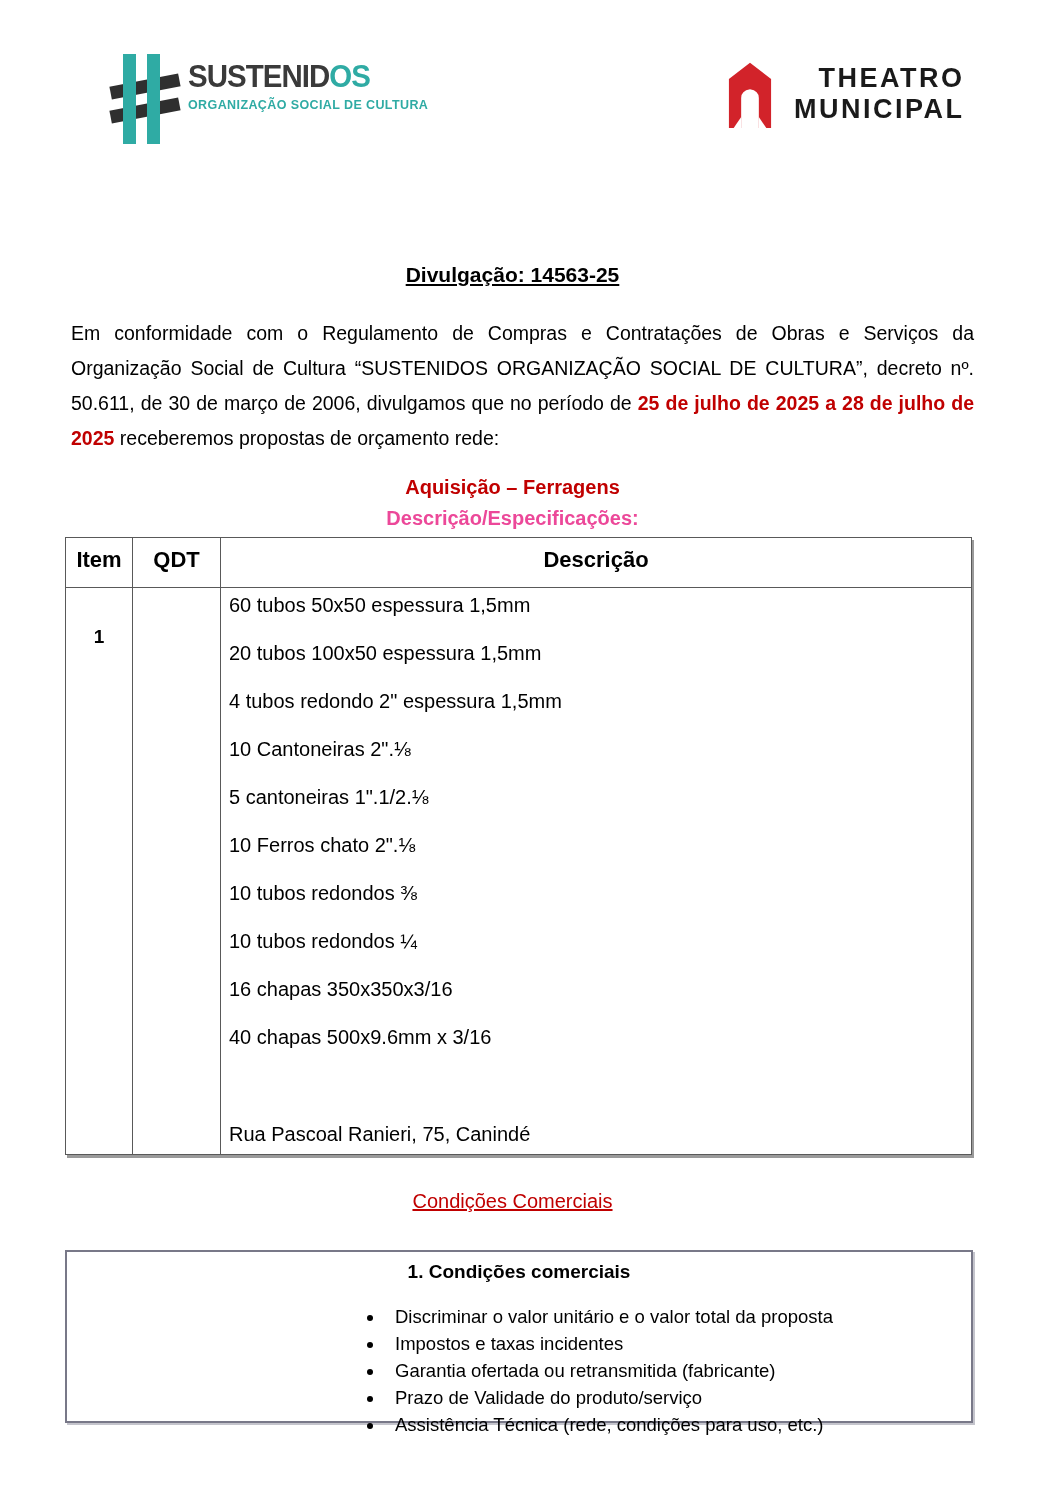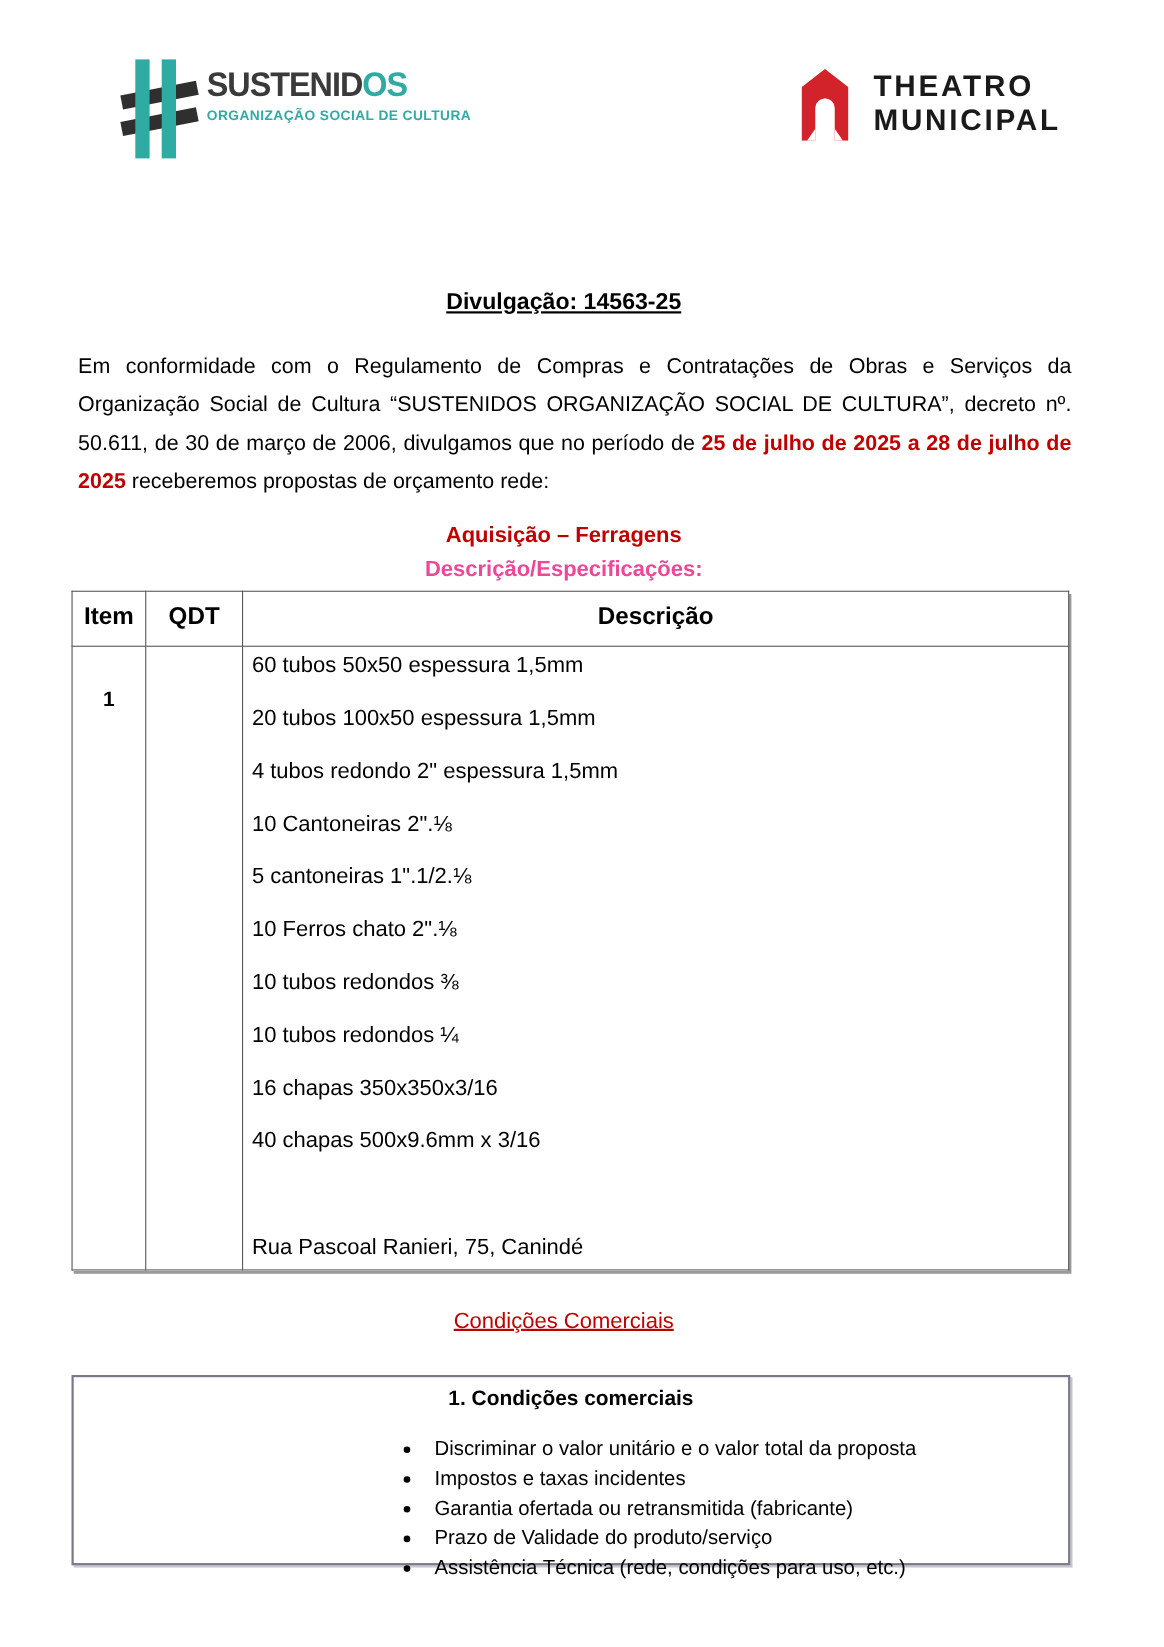--- a/index.html
+++ b/index.html
@@ -16,21 +16,21 @@
   .sus-bar-d { position:absolute; left:-6px; width:70px; height:13px; background:#2f2f2f; transform:rotate(-11deg); }
   .sus-bar-d.d1 { top:26px; }
   .sus-bar-d.d2 { top:50px; }
   .sus-text { padding-top:6px; }
   .sus-name { font-size:31px; font-weight:bold; letter-spacing:-1px; color:#3a3a3a; line-height:34px; transform:scaleX(0.95); transform-origin:left; white-space:nowrap; }
   .sus-name .teal { color:#2fABA4; }
   .sus-tag { margin-top:4px; font-size:12.5px; font-weight:bold; color:#2fABA4; letter-spacing:0.4px; white-space:nowrap; }
 
   .logo-thm { position:absolute; left:718px; top:60px; display:flex; align-items:center; }
   .thm-icon { width:64px; height:68px; margin-right:12px; }
-  .thm-text { font-size:27px; font-weight:bold; color:#1a1a1a; letter-spacing:2.5px; line-height:31px; white-space:nowrap; }
+  .thm-text { font-size:27px; font-weight:bold; color:#1a1a1a; letter-spacing:2.5px; line-height:31px; white-space:nowrap;text-align:right; }
 
   
   .doc-title { position:absolute; top:228px; left:0; width:100%; text-align:center;
                font-size:21px; font-weight:bold; text-decoration:underline; }
   .doc-subtitle { position:absolute; top:263px; left:0; width:100%; text-align:center;
                font-size:21px; font-weight:bold; text-decoration:underline; }
 
   
   .intro { position:absolute; left:71px; top:316px; width:903px; font-size:19.5px;
            line-height:35px; text-align:justify; color:#000; }

